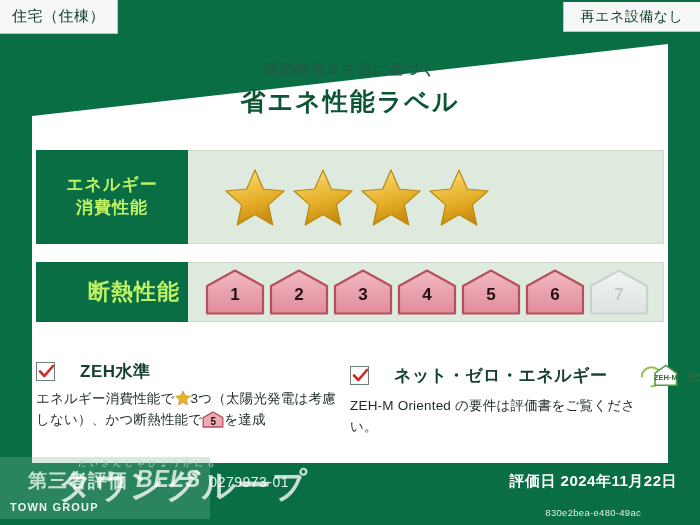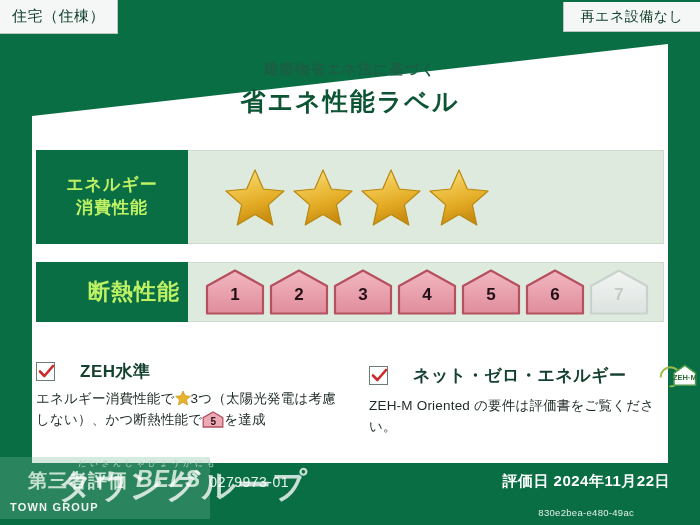--- a/index.html
+++ b/index.html
@@ -97,21 +97,21 @@
   .house span {
     position: absolute; left: 0; right: 0; top: 17px;
     text-align: center; font-size: 17px; font-weight: bold;
     color: #231016;
   }
   .house.off span { color: #c3cbc6; }
 
   
   .checkblock { position: absolute; }
   #zeh-block   { left: 36px;  top: 360px; width: 300px; }
-  #zehm-block  { left: 369px; top: 360px; width: 305px; }
+  #zehm-block  { left: 350px; top: 360px; width: 305px; }
 
   .check-head { display: flex; align-items: center; gap: 25px; }
   .checkbox {
     width: 19px; height: 19px; border: 1.4px solid #6b7d74;
     background: #fff; position: relative; flex: 0 0 19px;
   }
   .checkbox svg { position:absolute; left:1px; top:0px; }
   .check-title {
     font-size: 17px; font-weight: bold; color: #14402e; letter-spacing: .5px;
     white-space: nowrap;
@@ -142,21 +142,21 @@
   }
   .bels-jp { font-size: 19px; font-weight: bold; letter-spacing: 1px; }
   .bels-mark { font-size: 23px; font-weight: bold; font-style: italic; letter-spacing: 1px; }
   .bels-num { font-size: 14px; letter-spacing: .5px; }
   .bels-ruby {
     position:absolute; left: 78px; top: 458px;
     font-size: 8px; color:#cfe3d8; letter-spacing: 3.5px;
   }
 
   .eval-wrap {
-    position: absolute; right: 30px; top: 472px; text-align: center; color: #ffffff;
+    position: absolute; right: 23px; top: 472px; text-align: center; color: #ffffff;
   }
   .eval-date { font-size: 15px; font-weight: bold; letter-spacing: .5px; }
   .eval-id   { font-size: 9.5px; letter-spacing: .3px; margin-top: 16px; color:#e3efe9;}
 
   
   .watermark {
     position: absolute; left: 0px; bottom: 2px;
     width: 330px; height: 66px;
     pointer-events: none;
   }

